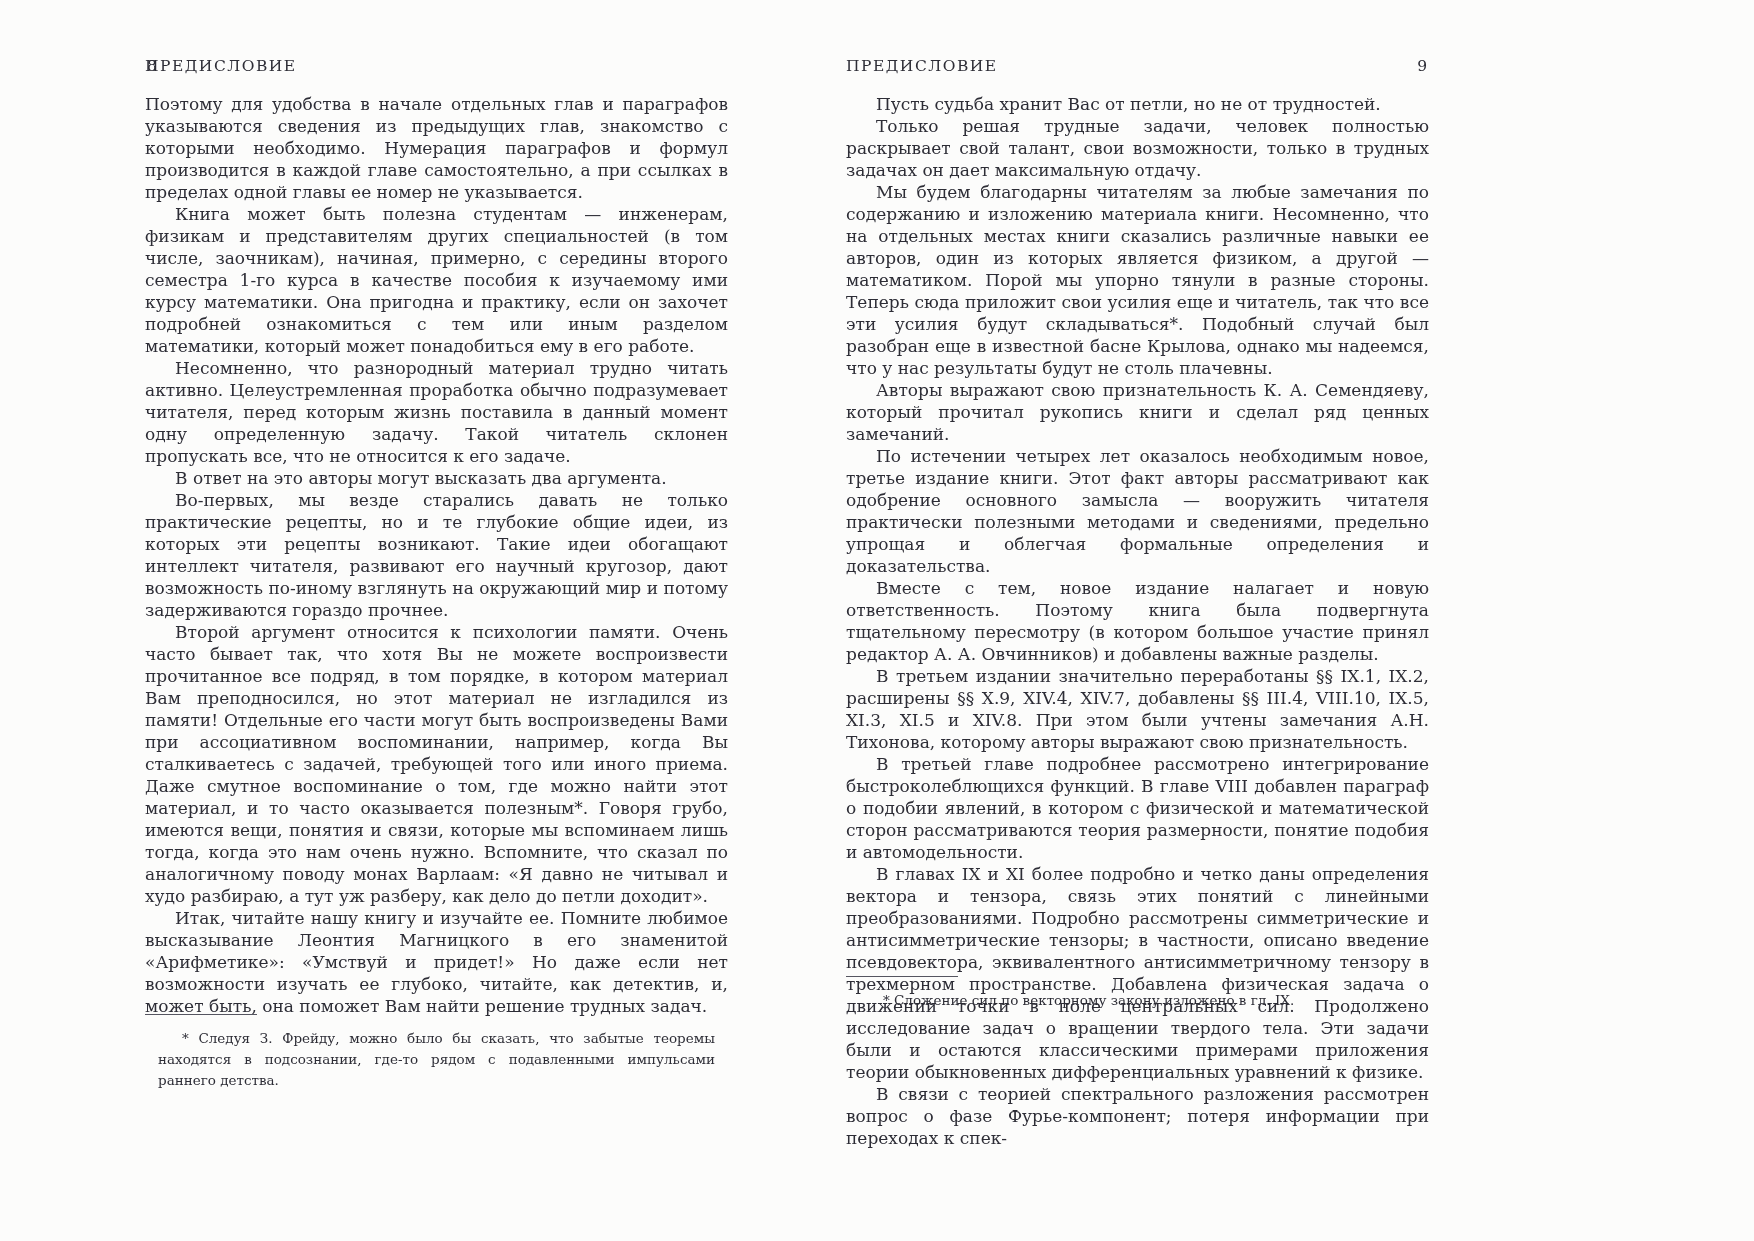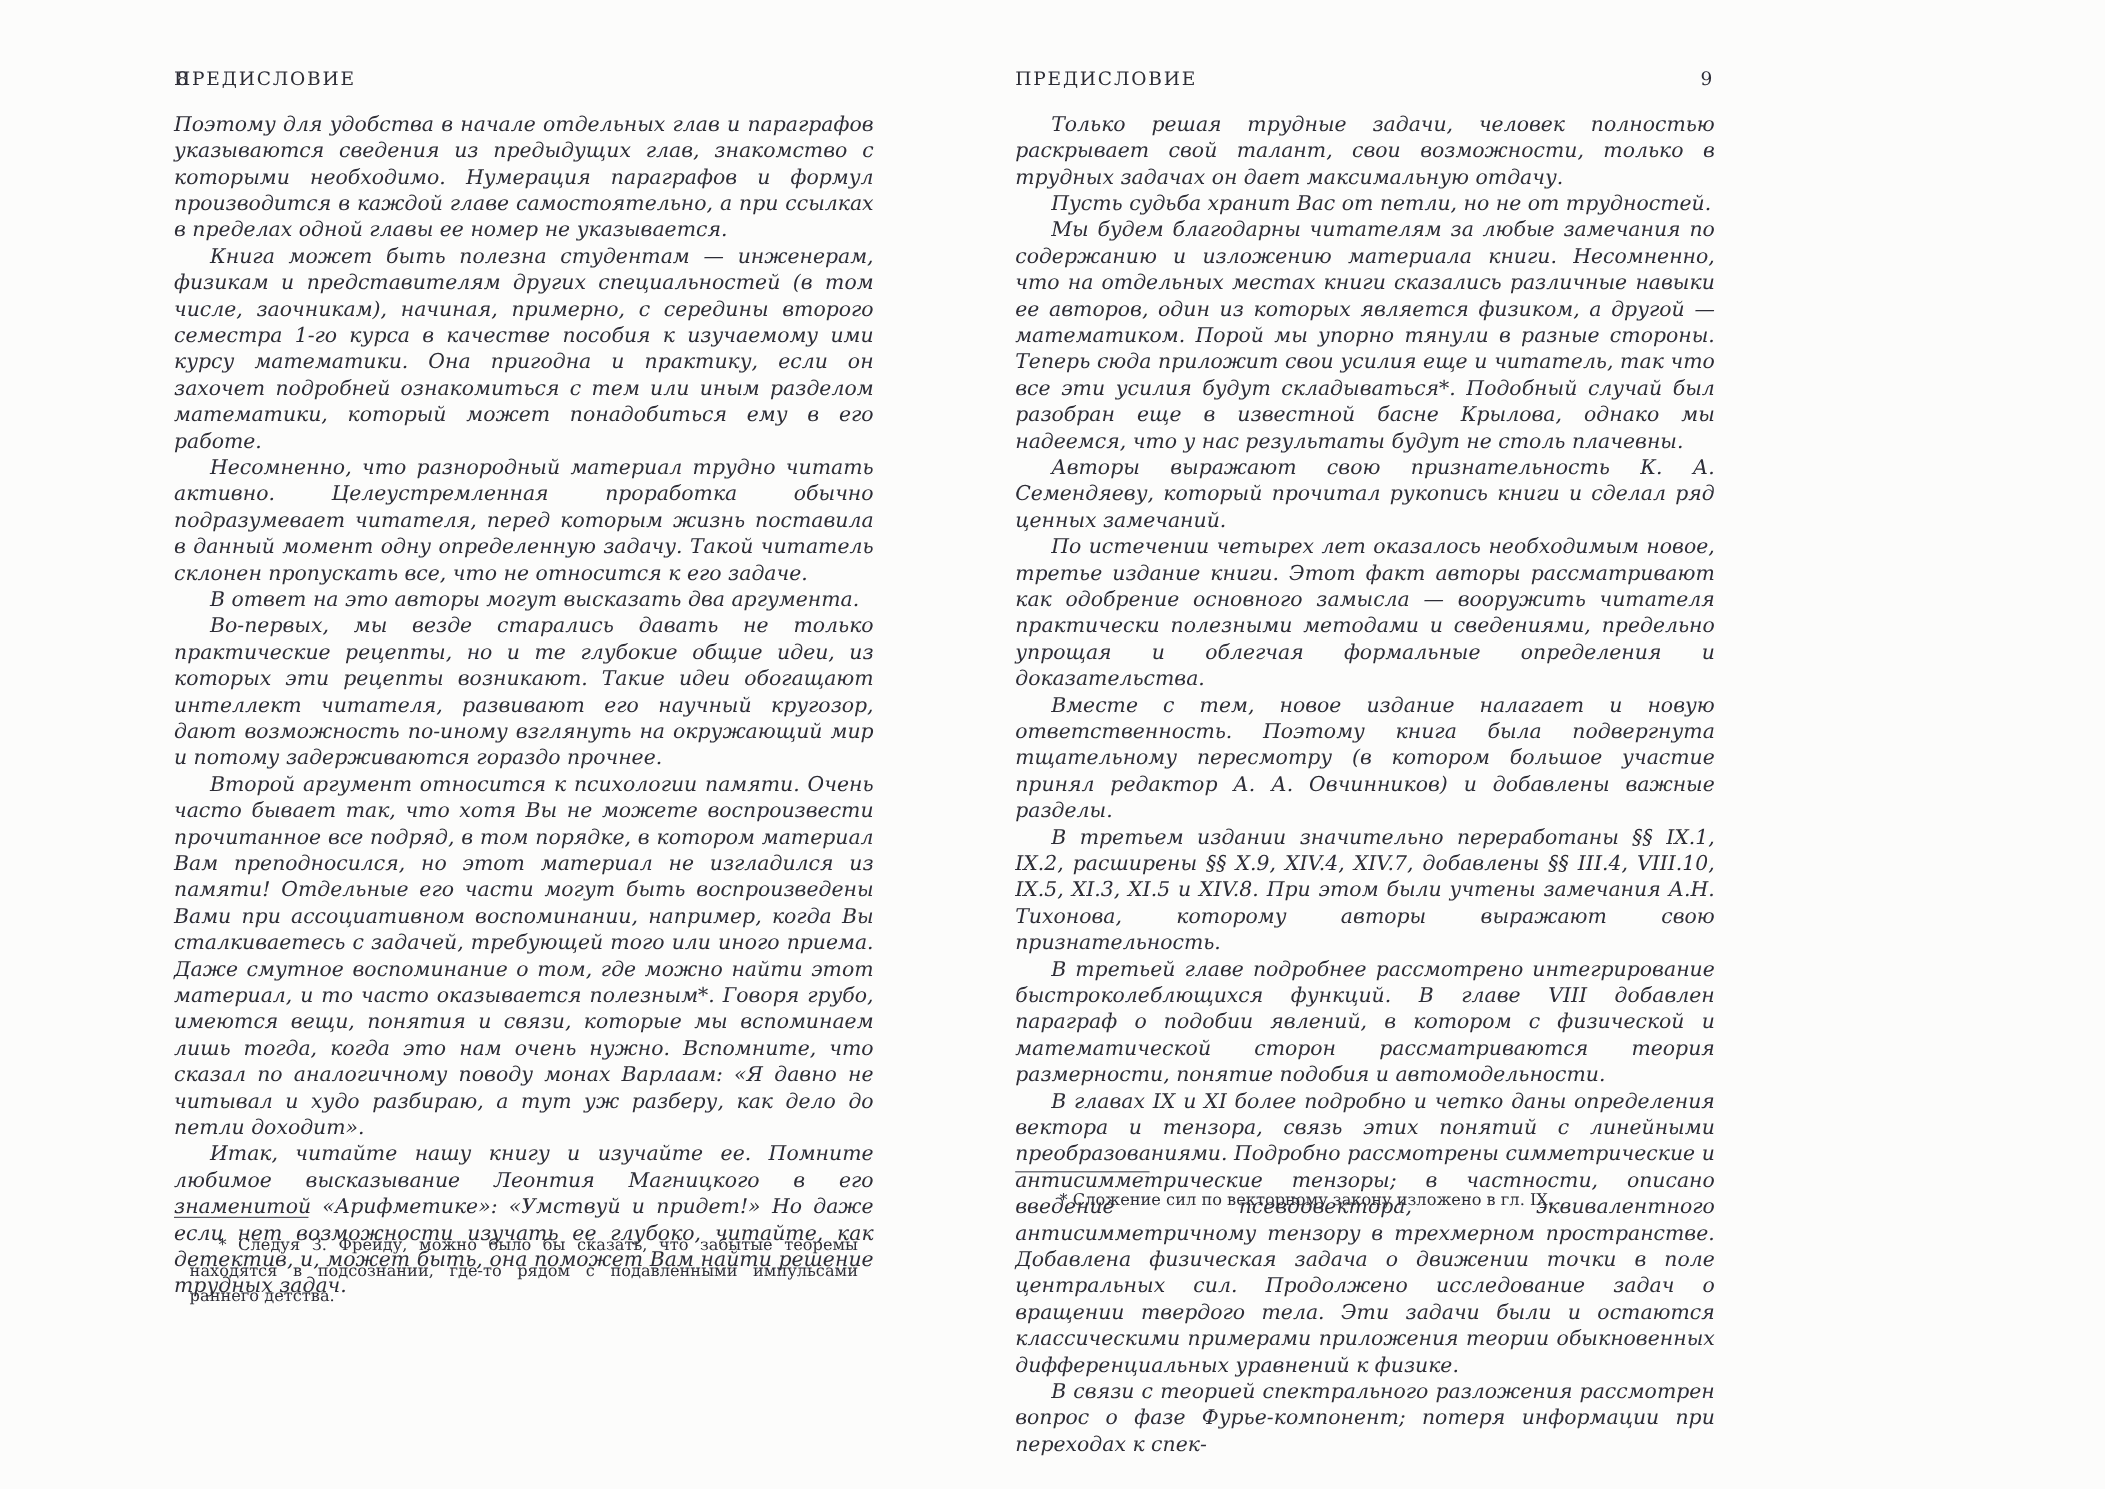--- a/index.html
+++ b/index.html
@@ -48,21 +48,20 @@
     top: 93px;
     left: 0;
     right: 0;
     font-size: 17px;
     line-height: 22px;
     text-align: justify;
   }
   .body-text p {
     margin: 0;
     text-indent: 30px;
-    font-style: italic;
   }
   .body-text p.no-indent { text-indent: 0; }
 
   .footnote {
     position: absolute;
     left: 0;
     right: 0;
     font-size: 13.5px;
     line-height: 21px;
     text-align: justify;
@@ -102,22 +101,22 @@
     <p>* Следуя З. Фрейду, можно было бы сказать, что забытые теоремы находятся в подсознании, где-то рядом с подавленными импульсами раннего детства.</p>
   </div>
 </div>
 
 <div class="page page-right">
   <div class="page-header">
     <span class="running-title">ПРЕДИСЛОВИЕ</span>
     <span class="page-num">9</span>
   </div>
   <div class="body-text">
+    <p>Пусть судьба хранит Вас от петли, но не от трудностей.</p>
     <p>Только решая трудные задачи, человек полностью раскрывает свой талант, свои возможности, только в трудных задачах он дает максимальную отдачу.</p>
-    <p>Пусть судьба хранит Вас от петли, но не от трудностей.</p>
     <p>Мы будем благодарны читателям за любые замечания по содержанию и изложению материала книги. Несомненно, что на отдельных местах книги сказались различные навыки ее авторов, один из которых является физиком, а другой — математиком. Порой мы упорно тянули в разные стороны. Теперь сюда приложит свои усилия еще и читатель, так что все эти усилия будут складываться*. Подобный случай был разобран еще в известной басне Крылова, однако мы надеемся, что у нас результаты будут не столь плачевны.</p>
     <p>Авторы выражают свою признательность К. А. Семендяеву, который прочитал рукопись книги и сделал ряд ценных замечаний.</p>
     <p>По истечении четырех лет оказалось необходимым новое, третье издание книги. Этот факт авторы рассматривают как одобрение основного замысла — вооружить читателя практически полезными методами и сведениями, предельно упрощая и облегчая формальные определения и доказательства.</p>
     <p>Вместе с тем, новое издание налагает и новую ответственность. Поэтому книга была подвергнута тщательному пересмотру (в котором большое участие принял редактор А. А. Овчинников) и добавлены важные разделы.</p>
     <p>В третьем издании значительно переработаны §§ IX.1, IX.2, расширены §§ X.9, XIV.4, XIV.7, добавлены §§ III.4, VIII.10, IX.5, XI.3, XI.5 и XIV.8. При этом были учтены замечания А.Н. Тихонова, которому авторы выражают свою признательность.</p>
     <p>В третьей главе подробнее рассмотрено интегрирование быстроколеблющихся функций. В главе VIII добавлен параграф о подобии явлений, в котором с физической и математической сторон рассматриваются теория размерности, понятие подобия и автомодельности.</p>
     <p>В главах IX и XI более подробно и четко даны определения вектора и тензора, связь этих понятий с линейными преобразованиями. Подробно рассмотрены симметрические и антисимметрические тензоры; в частности, описано введение псевдовектора, эквивалентного антисимметричному тензору в трехмерном пространстве. Добавлена физическая задача о движении точки в поле центральных сил. Продолжено исследование задач о вращении твердого тела. Эти задачи были и остаются классическими примерами приложения теории обыкновенных дифференциальных уравнений к физике.</p>
     <p>В связи с теорией спектрального разложения рассмотрен вопрос о фазе Фурье-компонент; потеря информации при переходах к спек-</p>
   </div>
   <div class="footnote">

